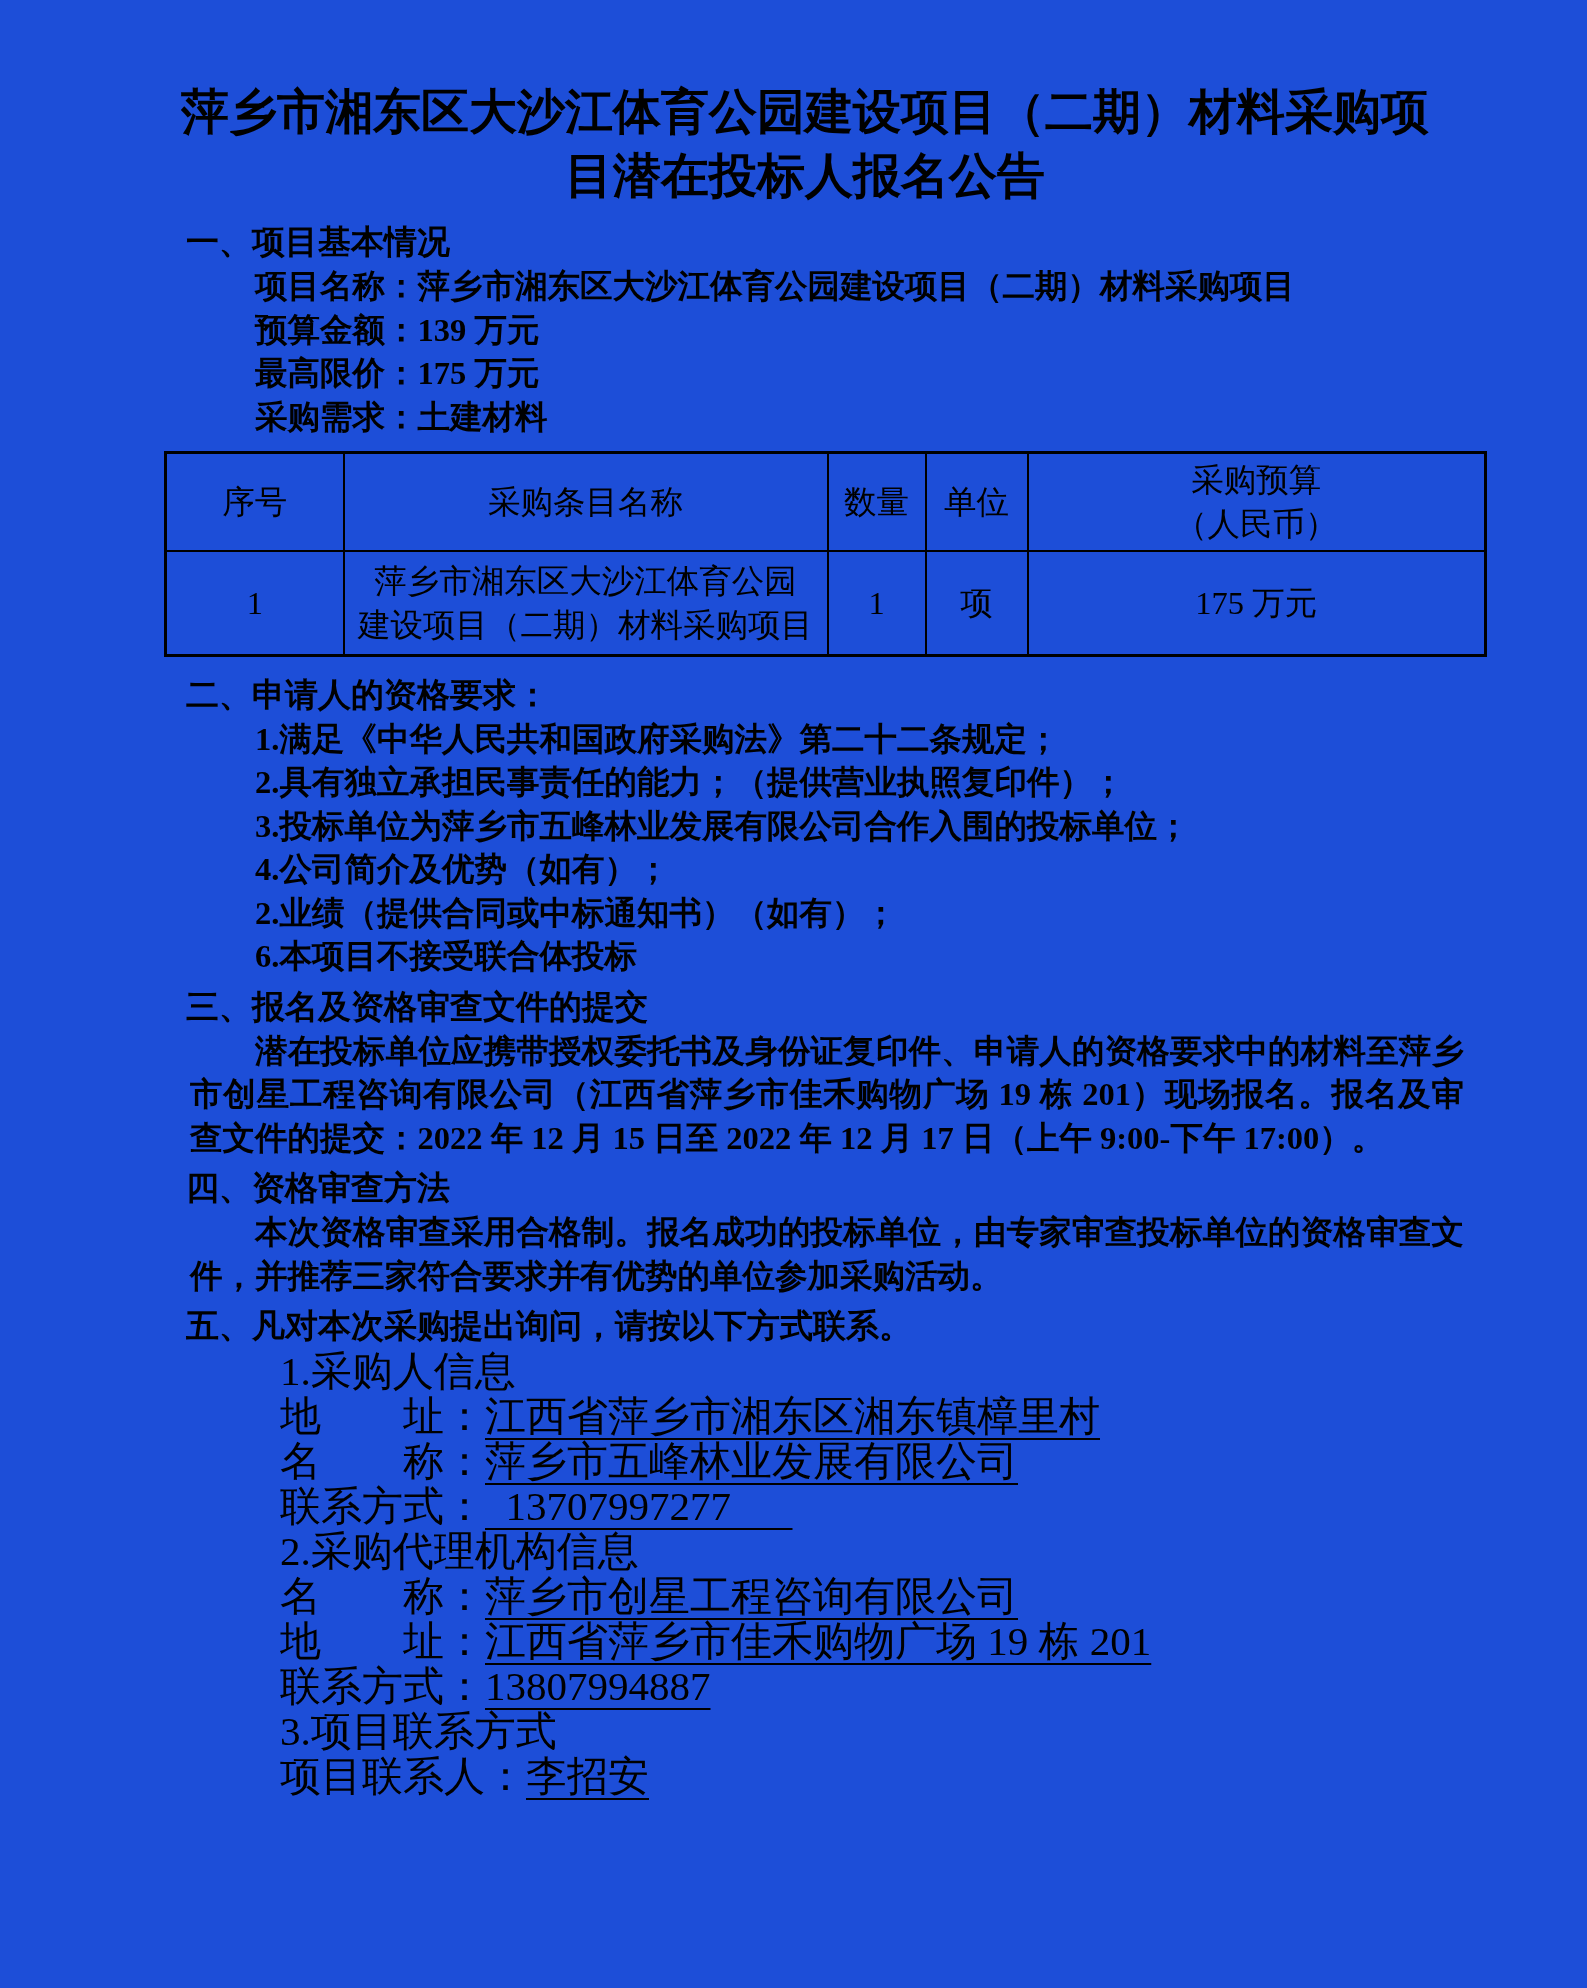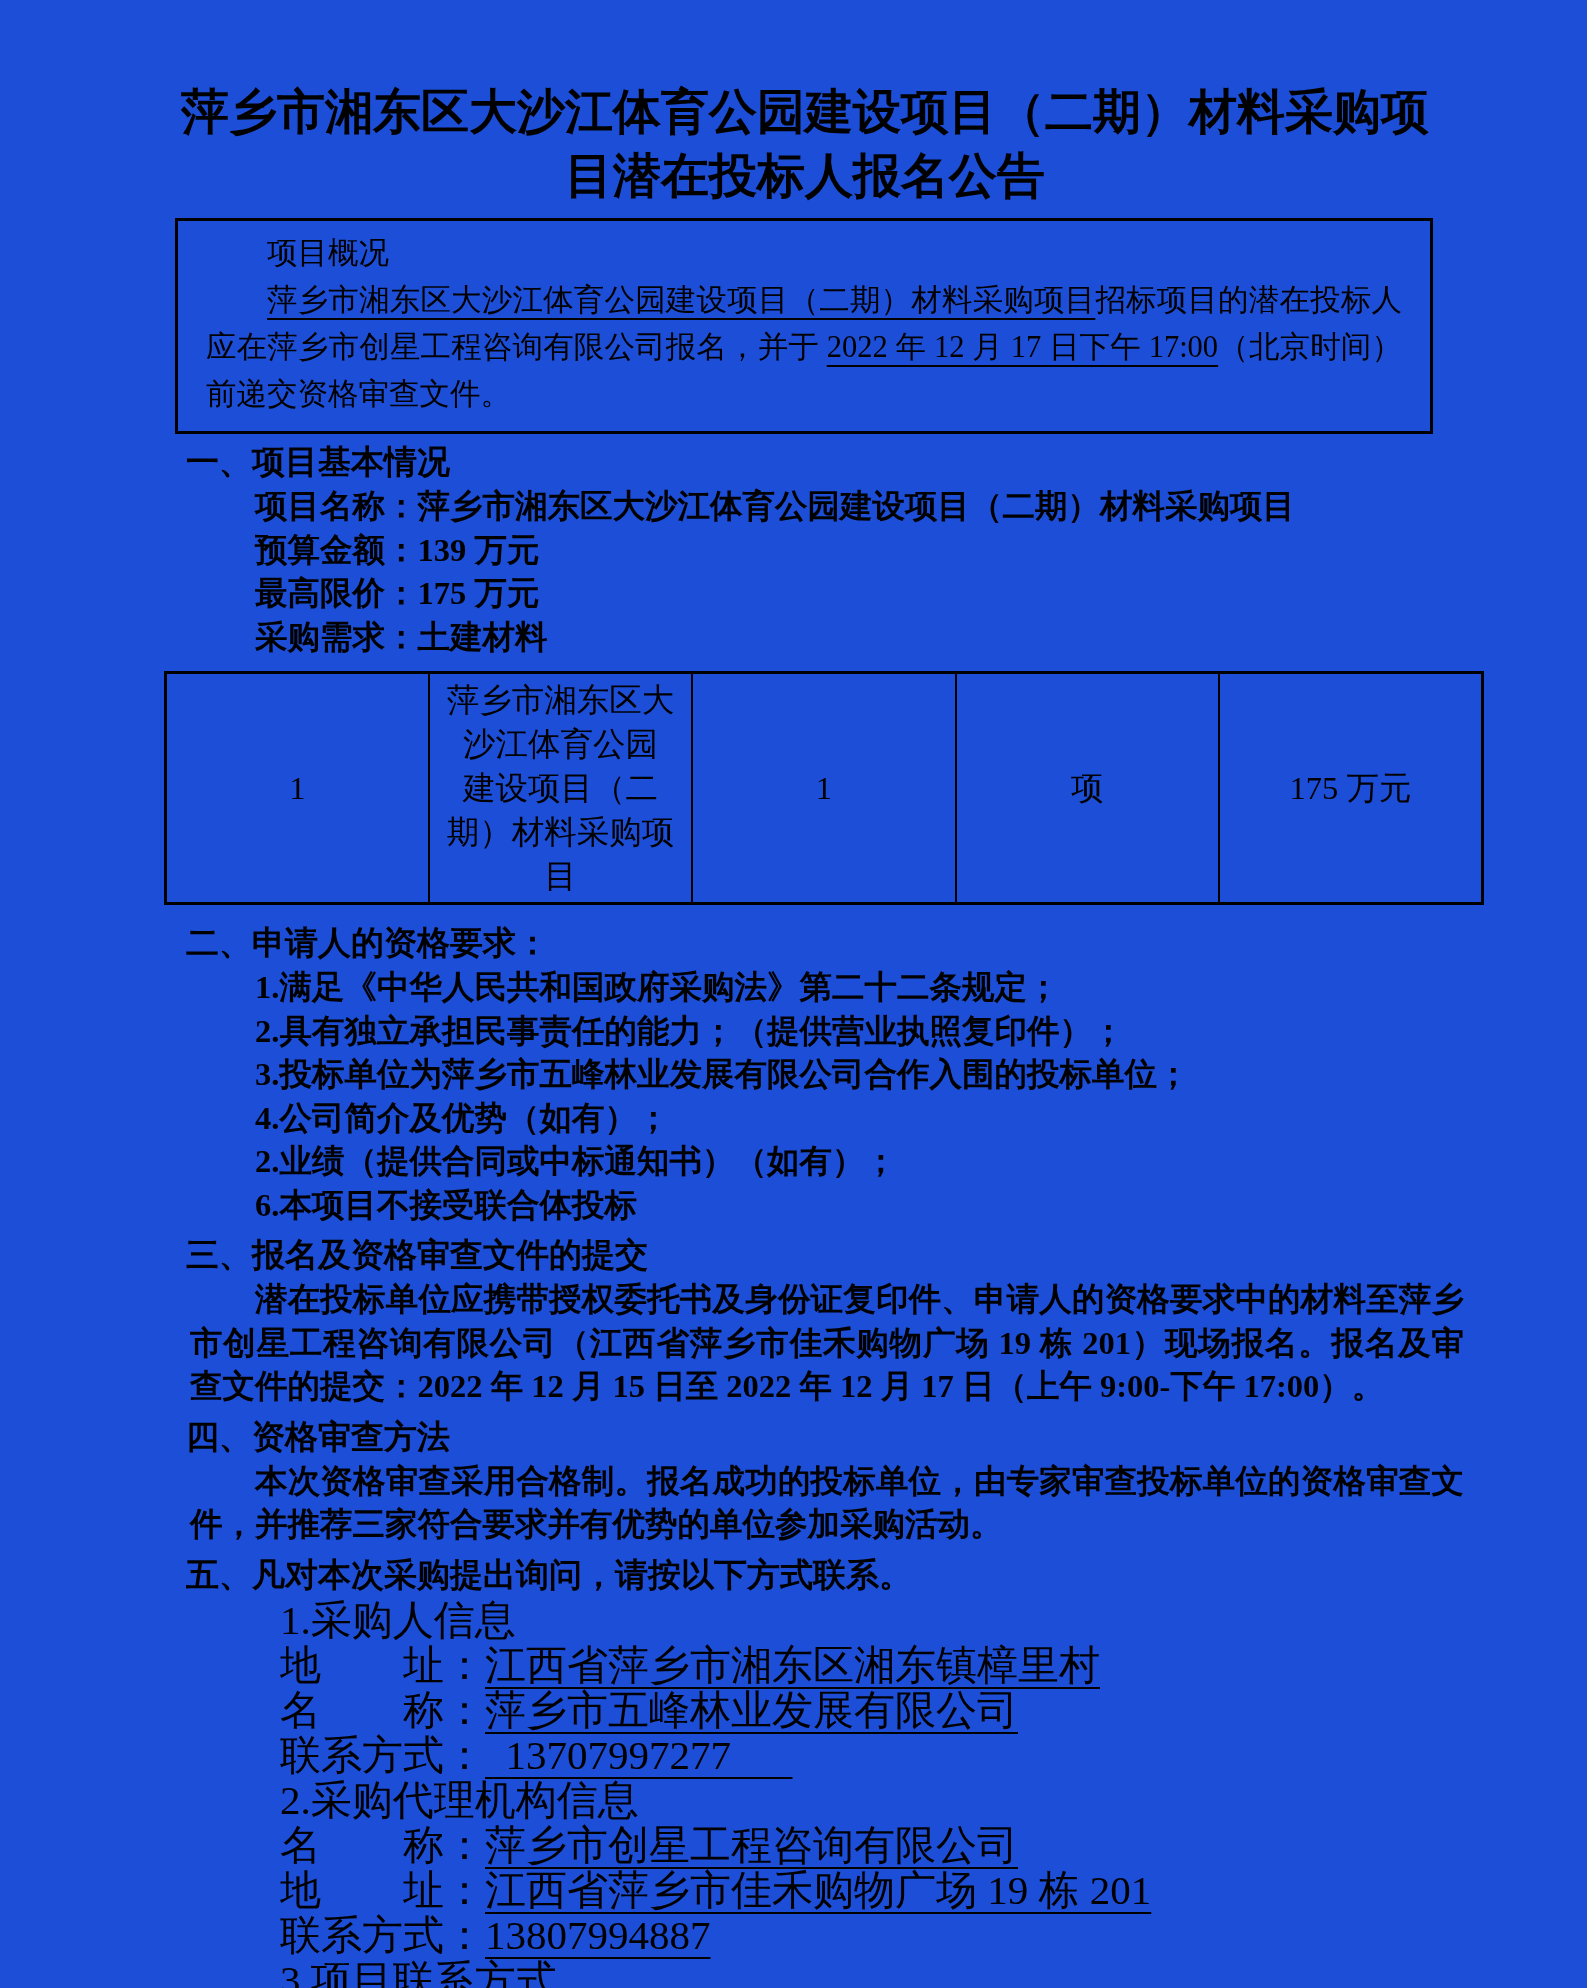--- a/index.html
+++ b/index.html
@@ -82,35 +82,39 @@
     margin-left:130px;
   }
 </style>
 </head>
 <body>
 
 <div class="page">
 
   <h1 class="doc-title">萍乡市湘东区大沙江体育公园建设项目（二期）材料采购项目潜在投标人报名公告</h1>
 
-  <div class="overview-box">
-    <p class="ov-line">项目概况</p>
-    <p class="ov-para"><span class="u">萍乡市湘东区大沙江体育公园建设项目（二期）材料采购项目</span><span>招标项目的潜在投标人应在萍乡市创星工程咨询有限公司报名，并于 </span><span class="u">2022 年 12 月 17 日下午 17:00</span><span>（北京时间）前递交资格审查文件。</span></p>
-  </div>
 
   <section>
     <h2 class="sec-heading">一、项目基本情况</h2>
     <p class="body-line indent">项目名称：萍乡市湘东区大沙江体育公园建设项目（二期）材料采购项目</p>
     <p class="body-line indent">预算金额：139 万元</p>
     <p class="body-line indent">最高限价：175 万元</p>
     <p class="body-line indent">采购需求：土建材料</p>
   </section>
 
   <table class="proc">
     <tbody>
+        <tr class="r-head">
+      <th class="c-no">序号</th>
+      <th class="c-name">采购条目名称</th>
+      <th class="c-qty">数量</th>
+      <th class="c-unit">单位</th>
+      <th class="c-bud pre">采购预算
+（人民币）</th>
+    </tr>
     <tr class="r-data">
       <td>1</td>
       <td class="pre">萍乡市湘东区大沙江体育公园
 建设项目（二期）材料采购项目</td>
       <td>1</td>
       <td>项</td>
       <td>175 万元</td>
     </tr>
   </tbody>
     </table>

